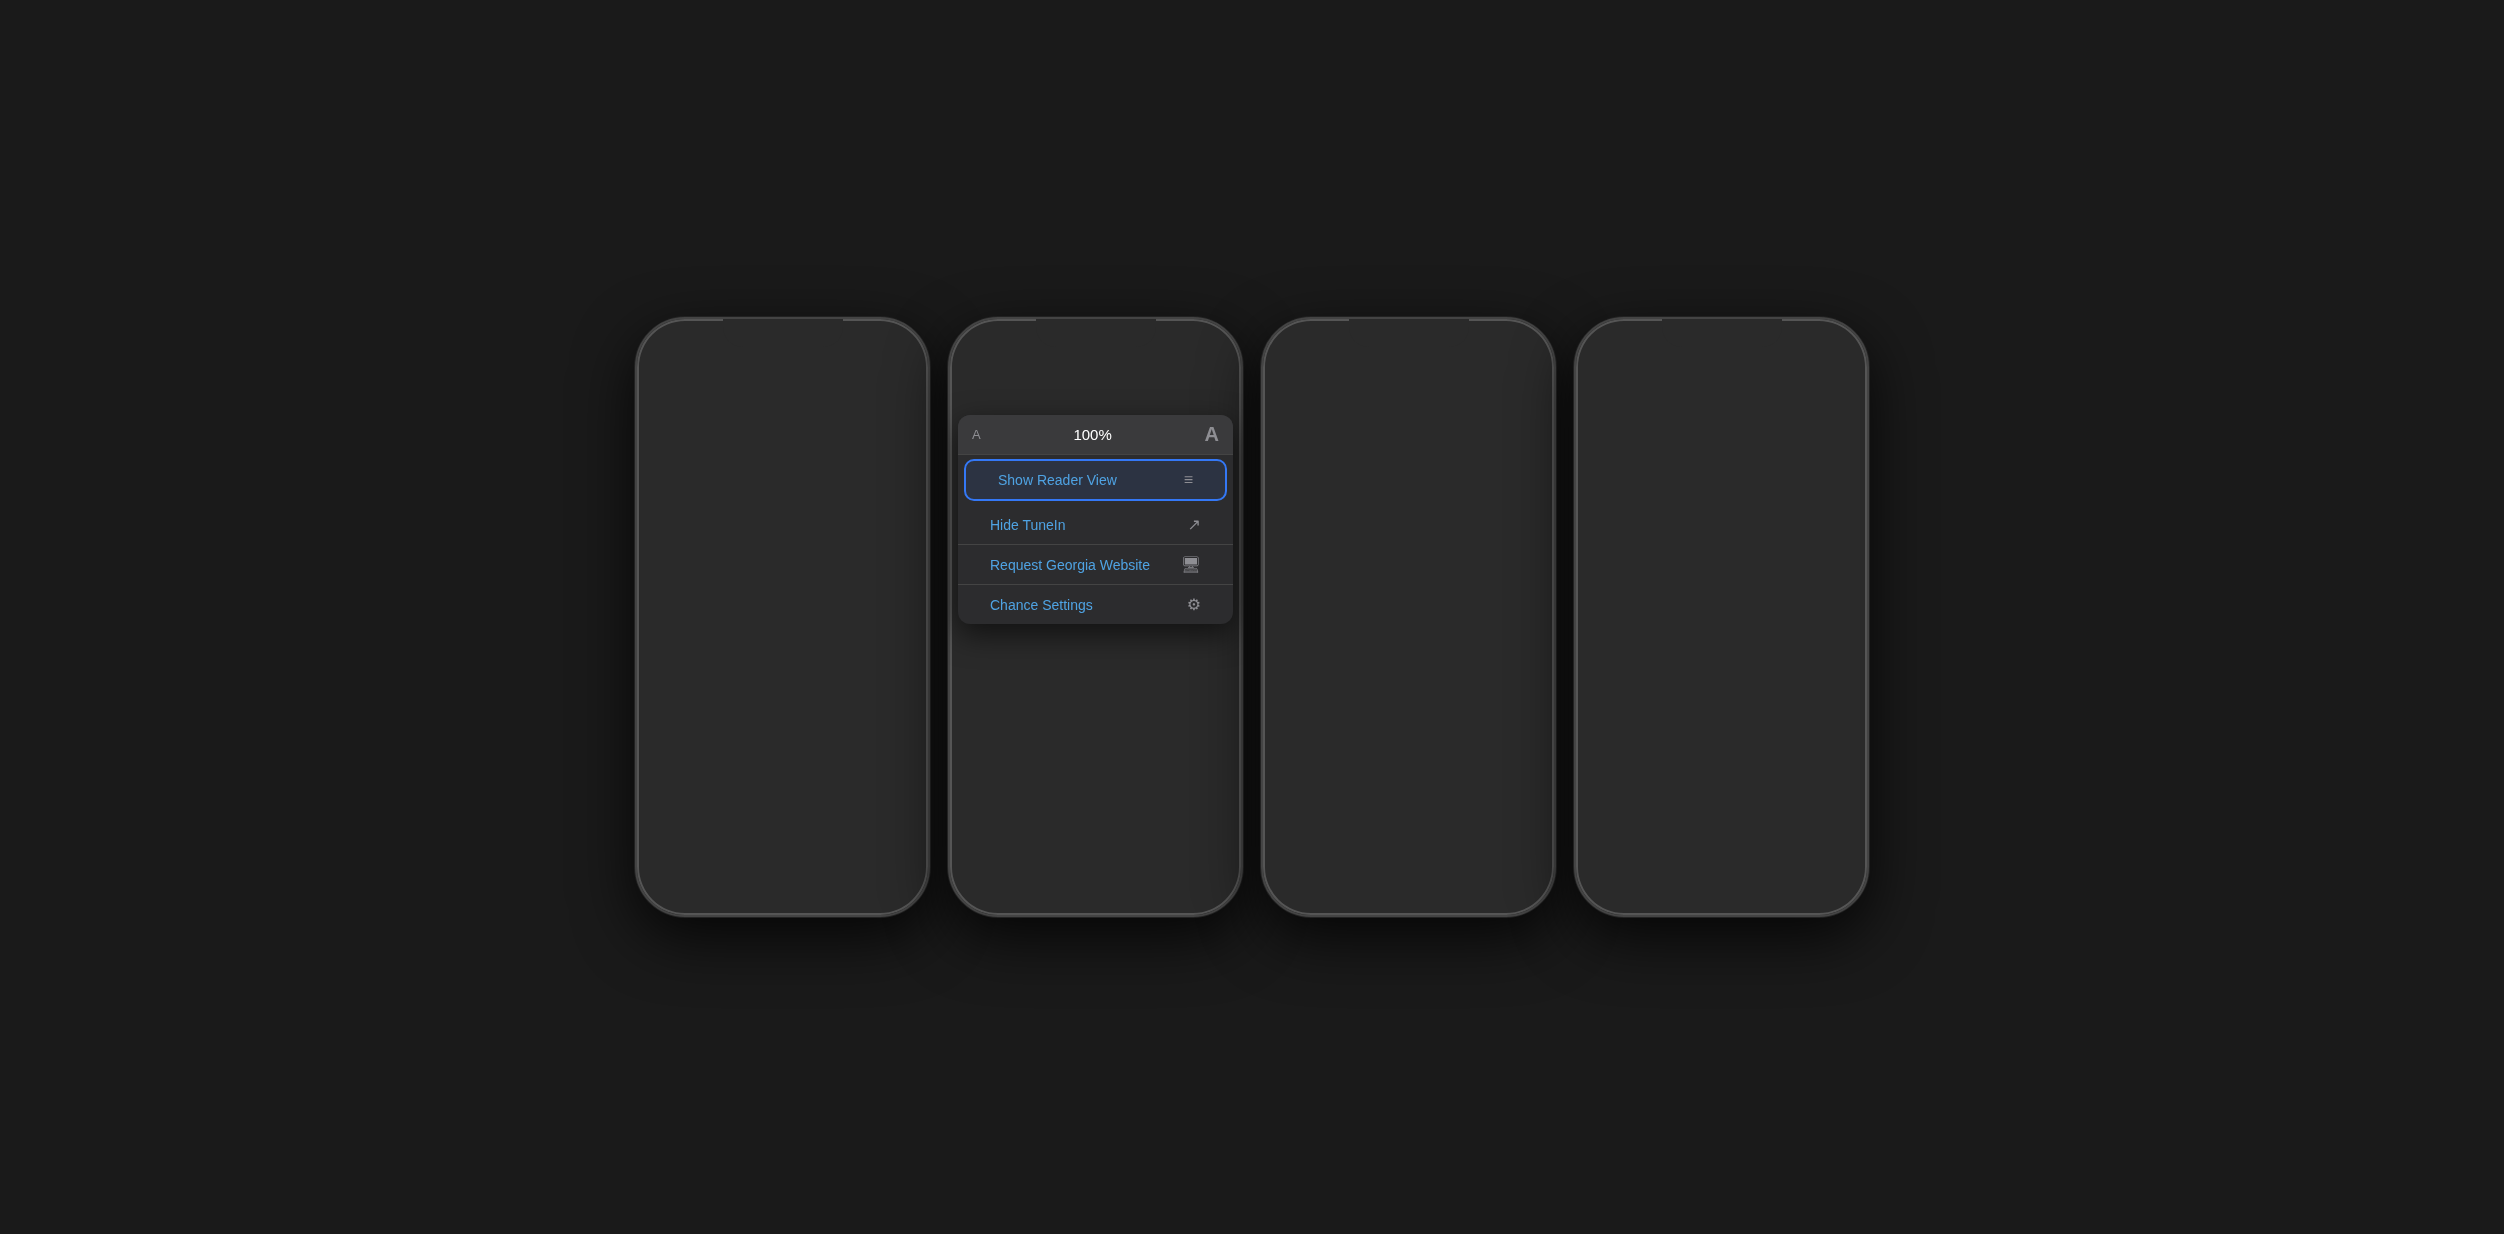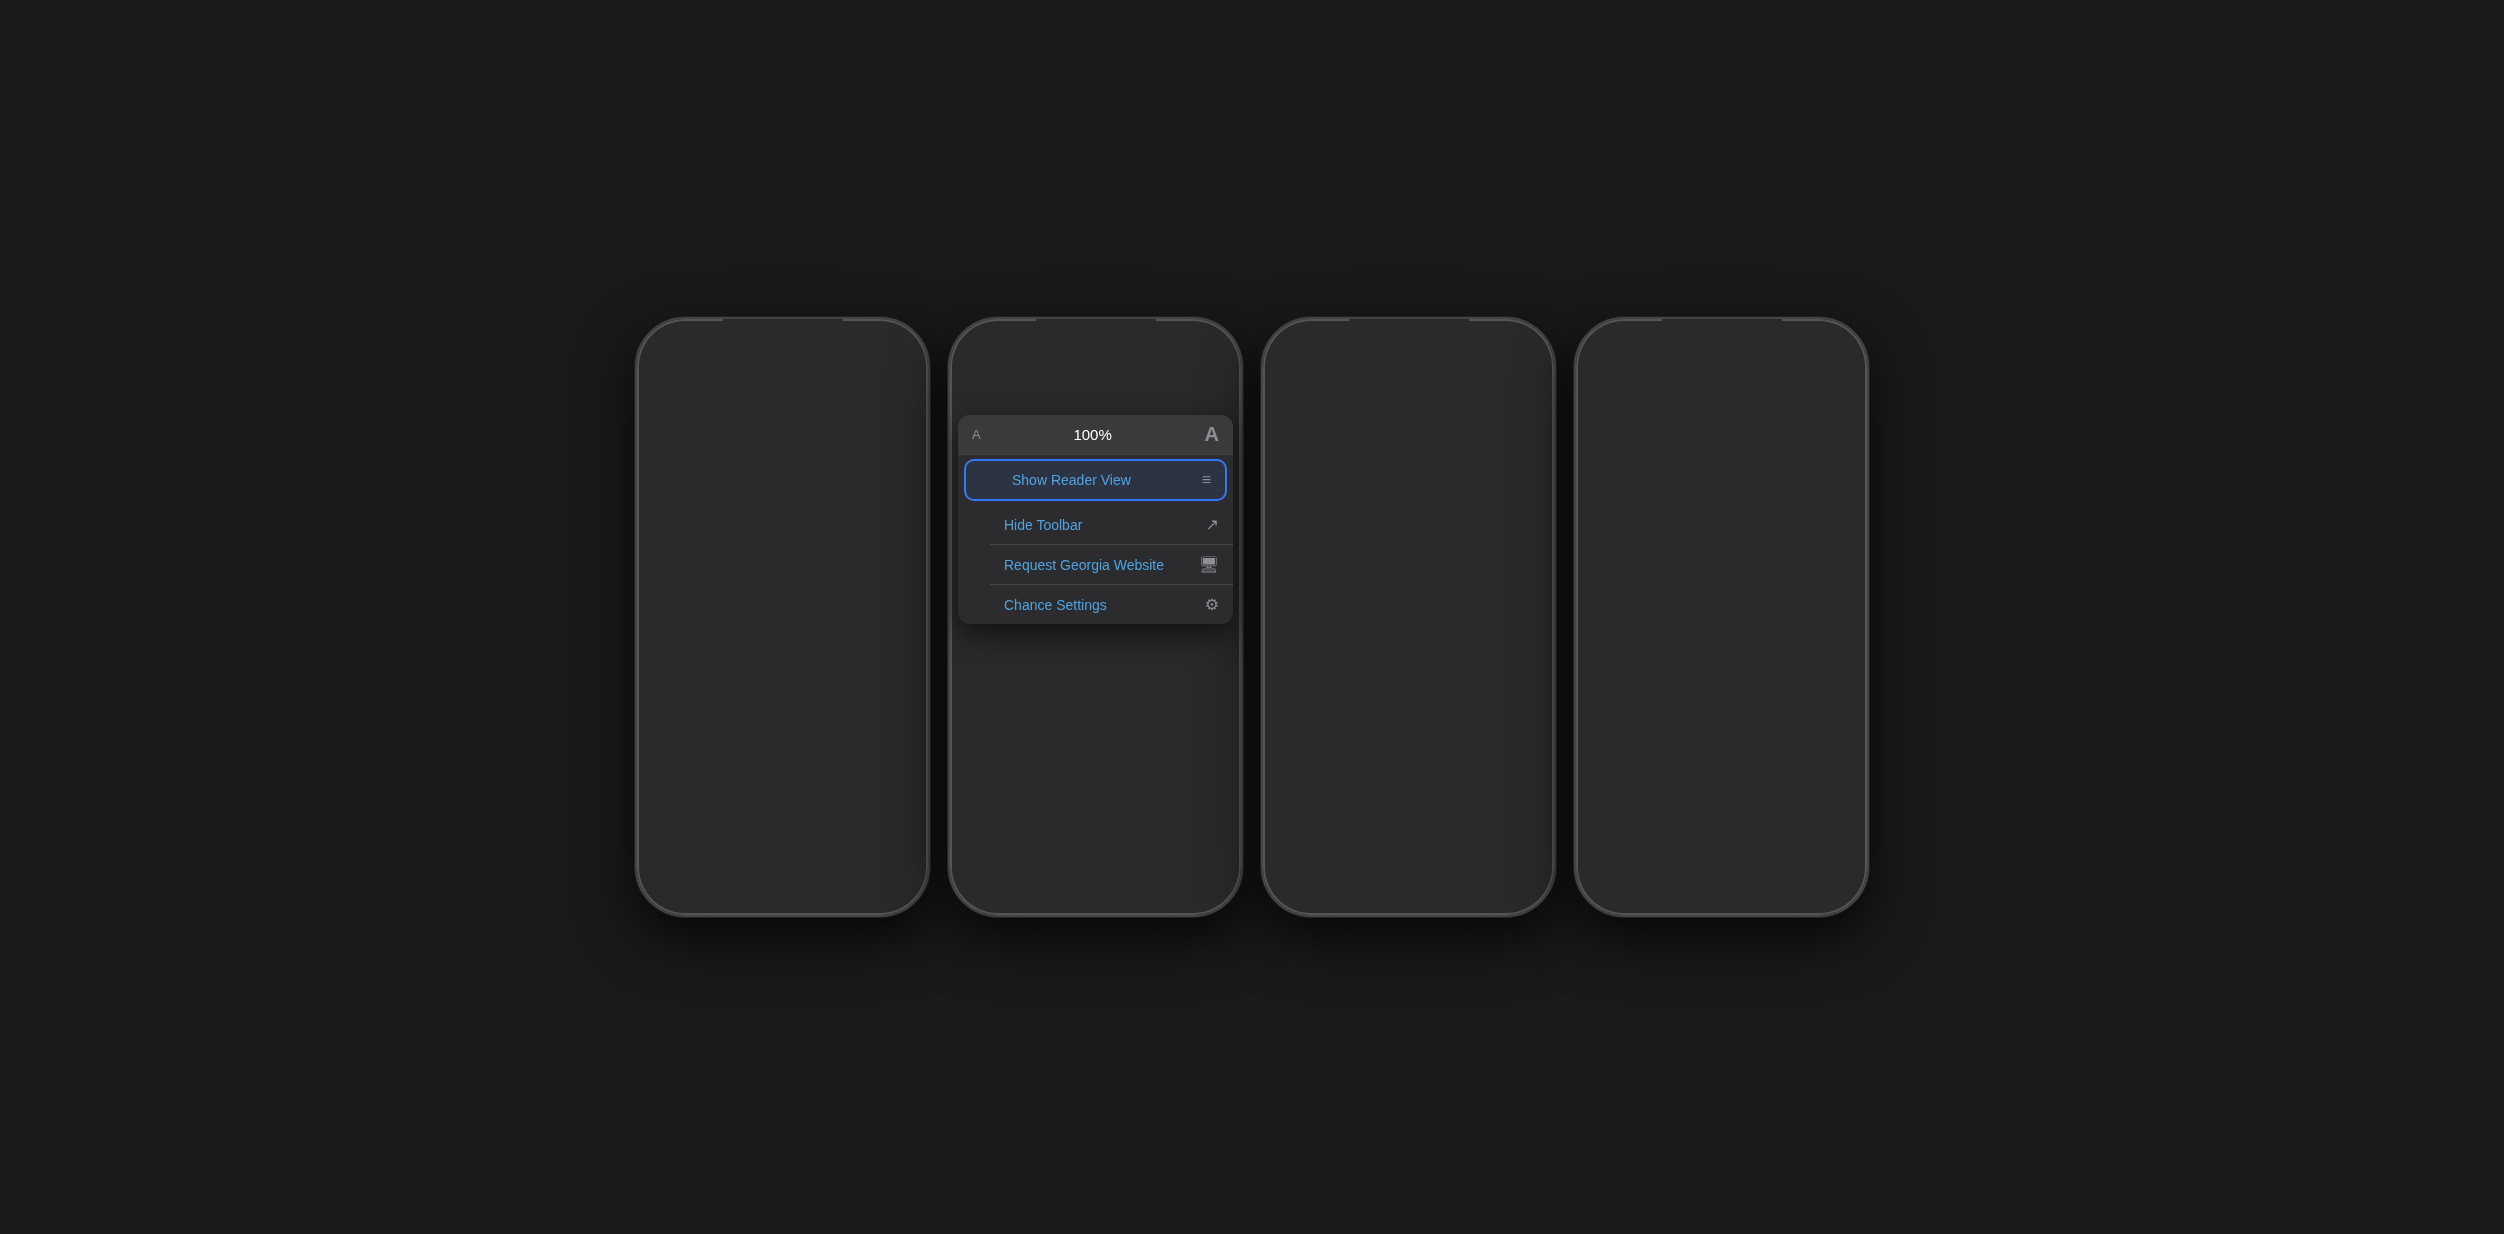--- a/index.html
+++ b/index.html
@@ -270,23 +270,22 @@
       padding: 8px 14px;
       border-bottom: 1px solid #444;
       background: #3a3a3c;
     }
     .font-small { font-size: 13px; color: #8e8e93; }
     .font-percent { flex: 1; text-align: center; font-size: 15px; color: #fff; }
     .font-large { font-size: 20px; color: #8e8e93; font-weight: 700; }
     .dropdown-item {
       display: flex;
       align-items: center;
-      padding: 10px 14px;
+      padding: 10px 32px;
       border-bottom: 1px solid #444;
-      margin-left: 32px;
     }
     .dropdown-item:last-child { border-bottom: none; }
     .dropdown-item-text {
       flex: 1;
       font-size: 14px;
       color: #4fa3e3;
     }
     .dropdown-item-icon {
       font-size: 16px;
       color: #8e8e93;
@@ -545,21 +544,21 @@
             <span class="font-large">A</span>
           </div>
 
           <div style="border: 2.5px solid #3478f6; border-radius:10px; margin:4px 6px; background:rgba(52,120,246,0.1);">
             <div class="dropdown-item">
               <span class="dropdown-item-text">Show Reader View</span>
               <span class="dropdown-item-icon">≡</span>
             </div>
           </div>
           <div class="dropdown-item">
-            <span class="dropdown-item-text">Hide Toolbar</span>
+            <span class="dropdown-item-text">Hide TuneIn</span>
             <span class="dropdown-item-icon">↗</span>
           </div>
           <div class="dropdown-item">
             <span class="dropdown-item-text">Request Georgia Website</span>
             <span class="dropdown-item-icon">🖥</span>
           </div>
           <div class="dropdown-item">
             <span class="dropdown-item-text">Chance Settings</span>
             <span class="dropdown-item-icon">⚙</span>
           </div>

